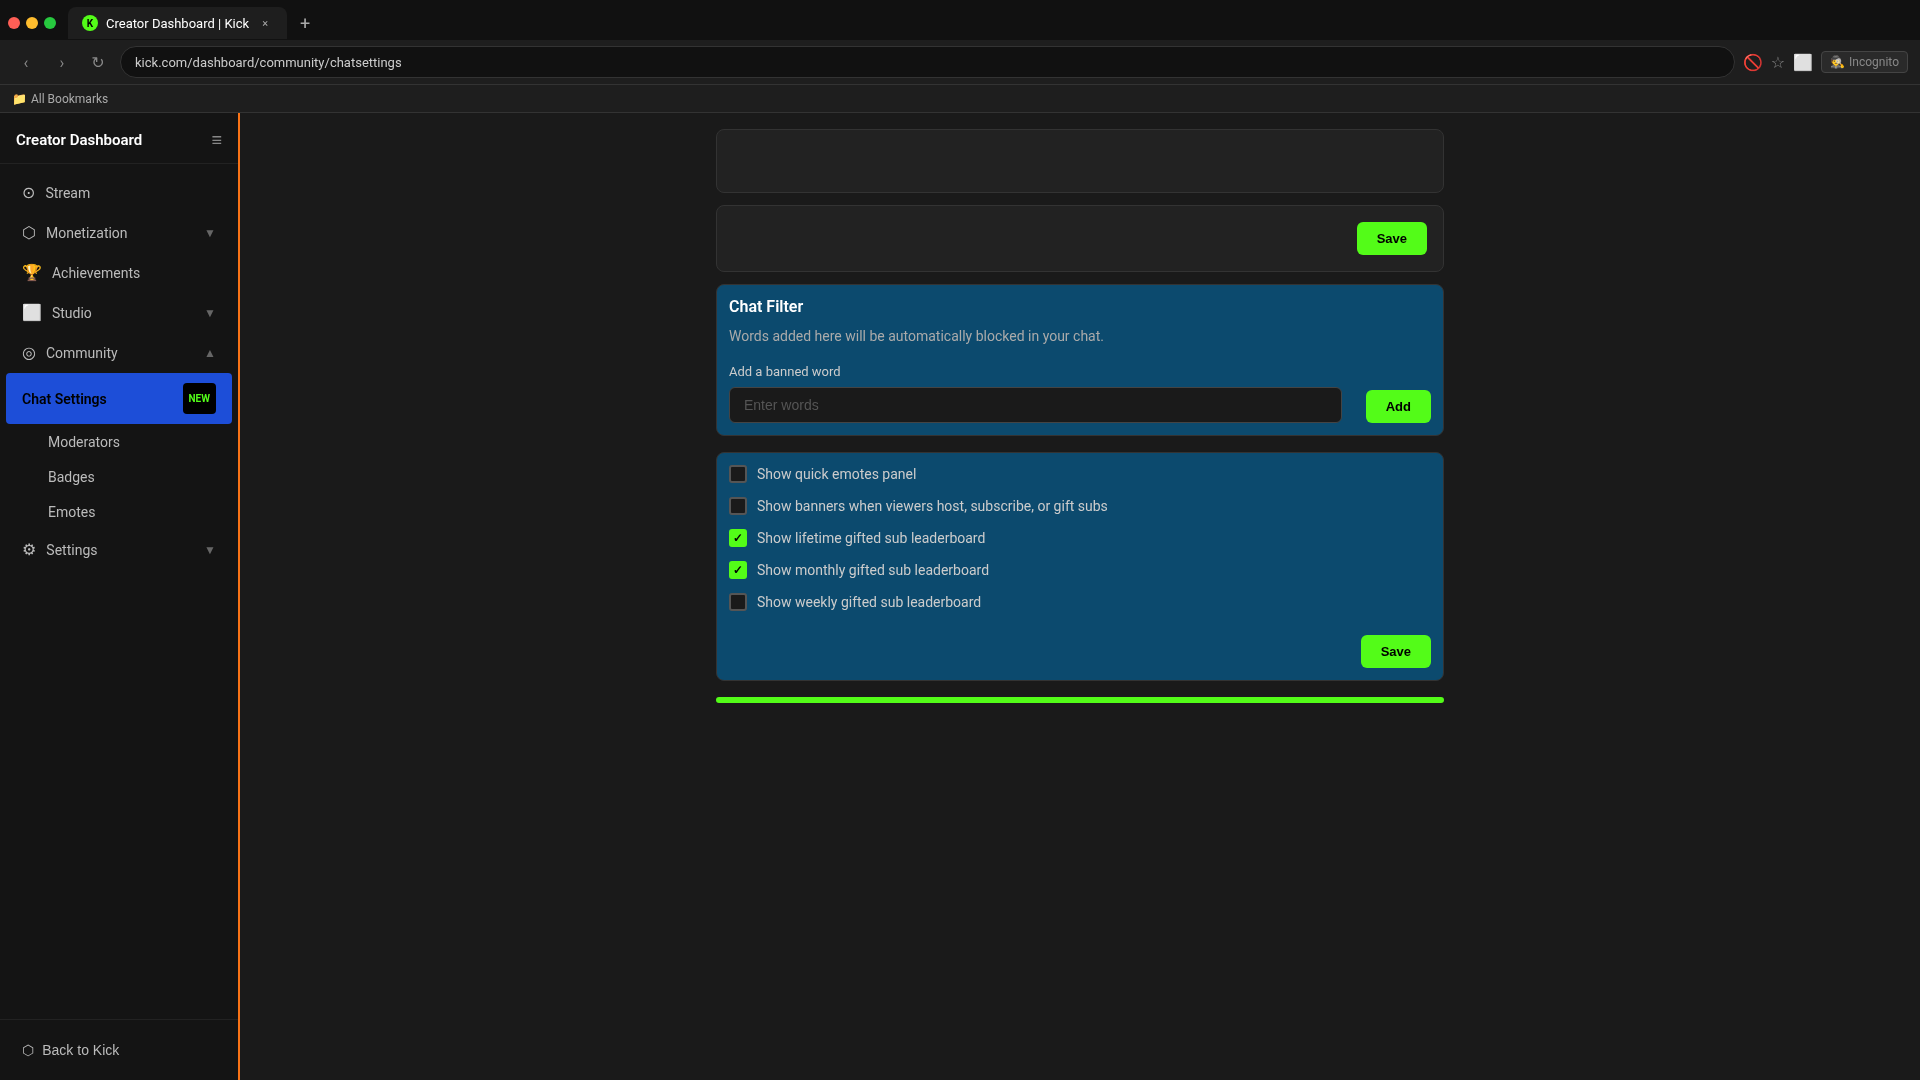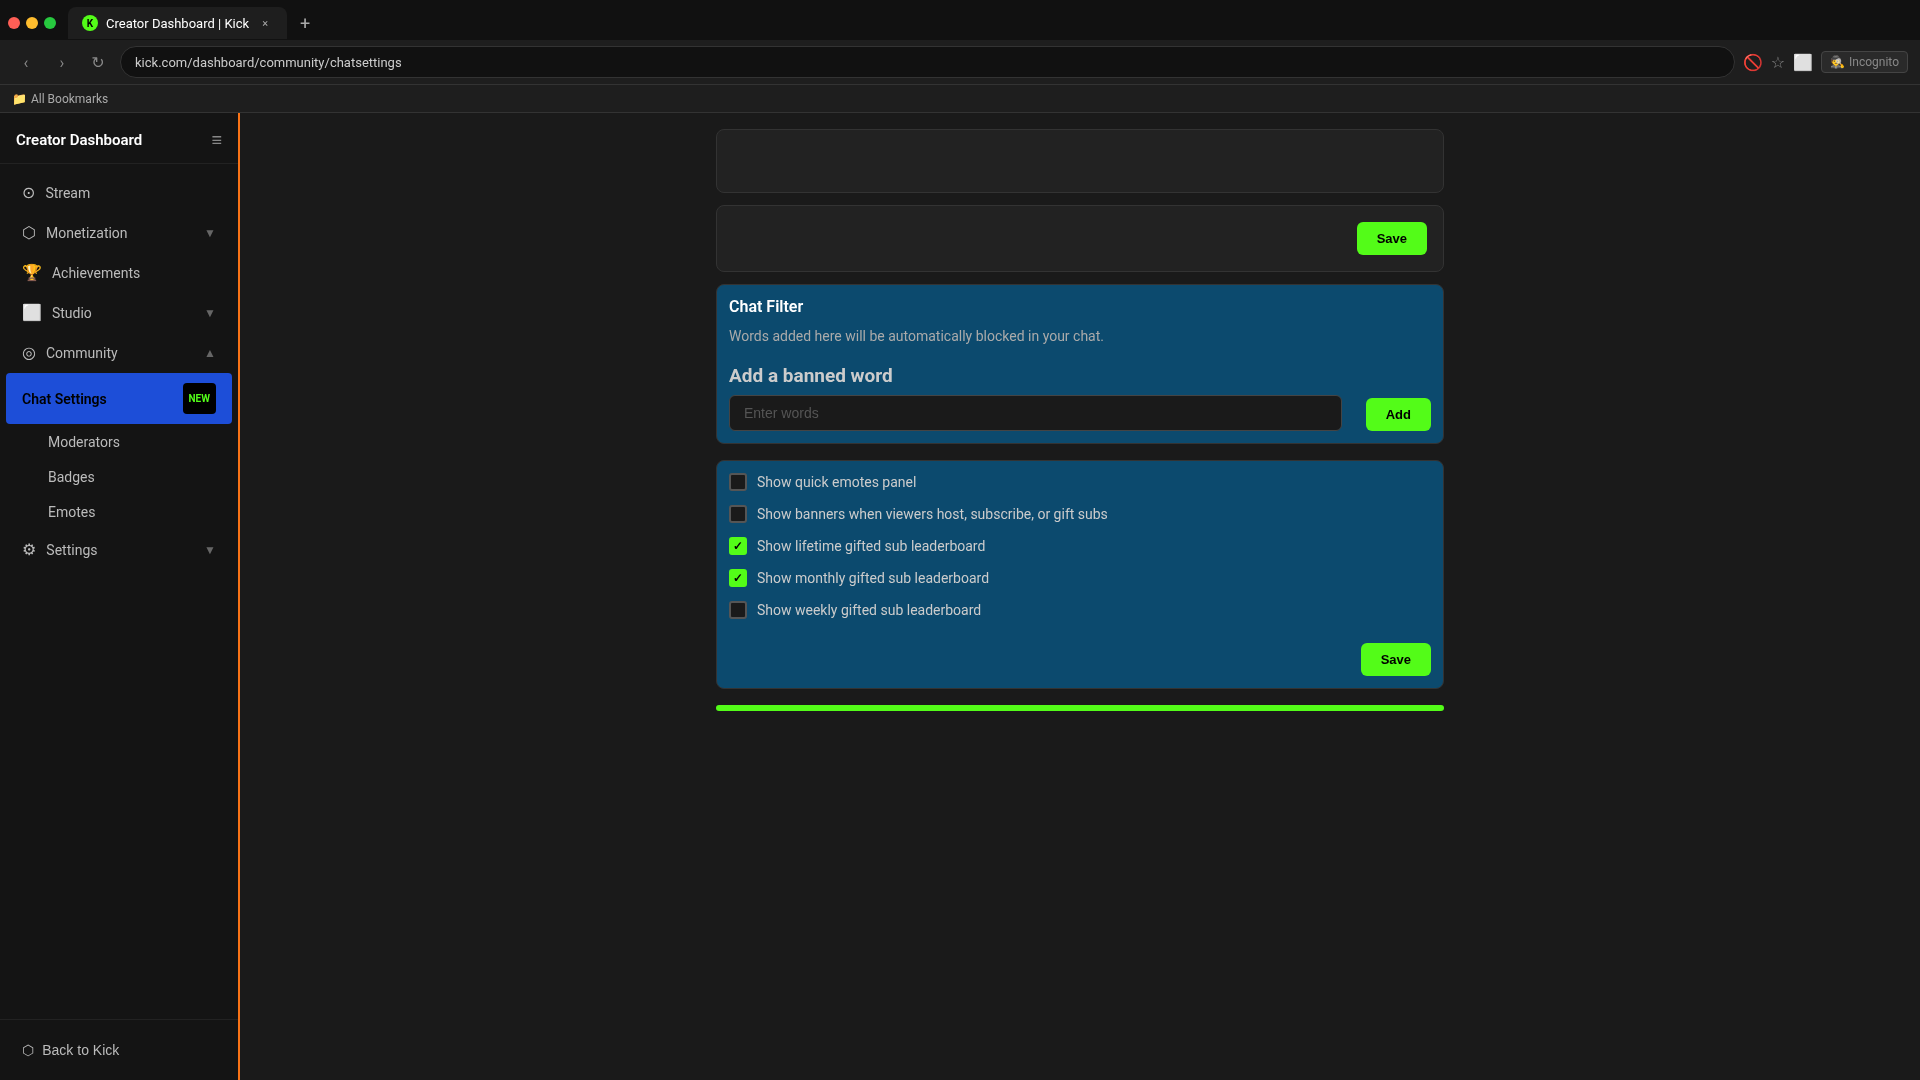--- a/index.html
+++ b/index.html
@@ -271,24 +271,24 @@
       color: #fff;
       margin-bottom: 12px;
     }
     .card-desc {
       font-size: 14px;
       color: #aaa;
       margin-bottom: 20px;
     }
 
     .field-label {
-      font-size: 19px;
+      font-size: 13px;
       color: #ccc;
       margin-bottom: 8px;
-      font-weight: 700;
+      font-weight: 400;
     }
 
     .input-row {
       display: flex;
       gap: 8px;
       align-items: flex-end;
     }
 
     .text-input {
       flex: 1;

